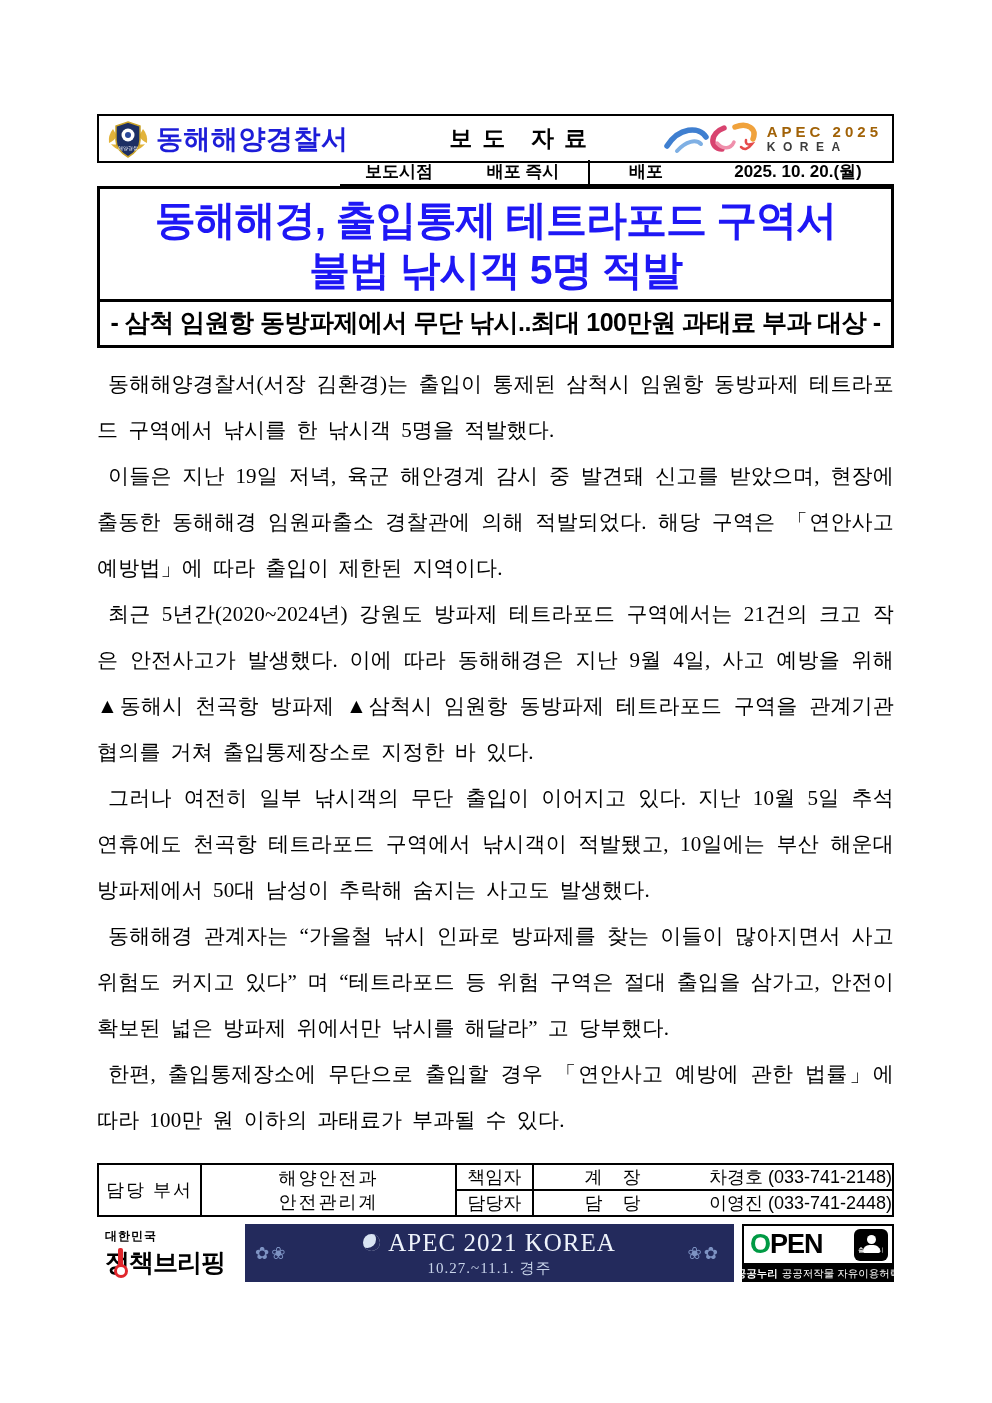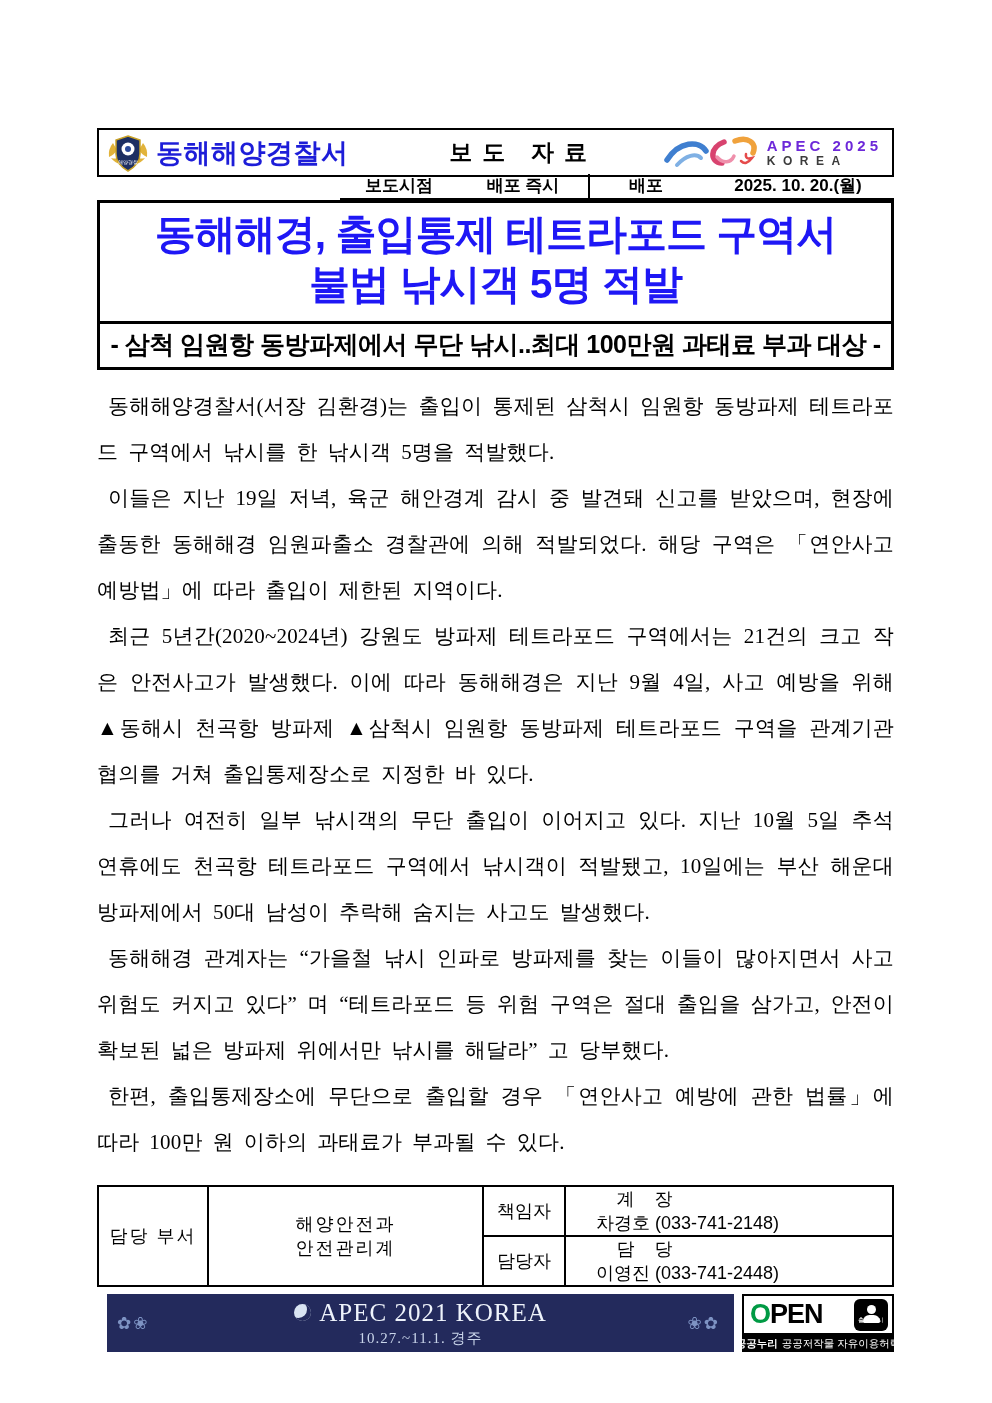--- a/index.html
+++ b/index.html
@@ -1,57 +1,57 @@
 <!DOCTYPE html>
 <html><head>
 <meta charset="utf-8">
 <style>
   * { margin:0; padding:0; box-sizing:border-box; }
   html,body { background:#ffffff; }
   .page {
     position:relative; width:992px; height:1403px; background:#fff;
     font-family:"Liberation Serif", serif; color:#000; overflow:hidden;
   }
-  .content { position:absolute; left:97px; top:128px; width:797px; }
+  .content { position:absolute; left:97px; top:114px; width:797px; }
 
   
   .header-box {
     height:49px; border:2px solid #000; display:flex; align-items:center;
   }
   .agency { display:flex; align-items:center; gap:7px; padding-left:8px; width:300px; }
   .agency-name {
     font-family:"Liberation Sans", sans-serif; font-weight:800;
     font-size:27px; color:#1d1dd8; letter-spacing:0.5px; white-space:nowrap;
   }
   .doc-type {
     flex:1; text-align:center; font-size:23px; font-weight:600;
     letter-spacing:10px; padding-left:10px; white-space:nowrap;
   }
   .apec-logo { width:255px; display:flex; align-items:center; justify-content:flex-end; gap:8px; padding-right:10px; }
   .apec-words { display:flex; flex-direction:column; line-height:1; }
-  .apec-l1 { font-family:"Liberation Sans", sans-serif; font-weight:800; font-size:15px; letter-spacing:4px; color:#6d28d9; white-space:nowrap; }
+  .apec-l1 { font-family:"Liberation Sans", sans-serif; font-weight:800; font-size:15px; letter-spacing:4px; color:#a16207; white-space:nowrap; }
   .apec-l2 { font-family:"Liberation Sans", sans-serif; font-weight:700; font-size:12px; letter-spacing:7.5px; color:#3c3c3c; margin-top:2px; }
 
   
   .release-row {
     height:23px; display:flex; justify-content:flex-end; align-items:flex-end;
     font-family:"Liberation Sans", sans-serif; font-size:17px; font-weight:600;
   }
   .release-row .seg {
     border-bottom:2px solid #000; text-align:center; padding-bottom:1px; white-space:nowrap;
   }
   .seg.s1 { width:118px; }
   .seg.s2 { width:132px; border-right:2px solid #000; }
   .seg.s3 { width:112px; }
   .seg.s4 { width:192px; }
 
   
   .title-box { border:3px solid #000; }
   .title-main {
-    padding:6px 0 12px; text-align:center; color:#1e17f5;
+    padding:6px 0 4px; text-align:center; color:#1e17f5;
     font-family:"Liberation Sans", sans-serif; font-weight:800;
     font-size:41px; line-height:1.22; letter-spacing:-1px;border-radius:29px;
   }
   .title-sub {
     border-top:3px solid #000; text-align:center; font-weight:700;
     font-family:Liberation Sans, sans-serif;
     font-size:25px; padding:4px 0 6px; letter-spacing:-0.5px; white-space:nowrap;
   }
 
   
@@ -61,21 +61,21 @@
   
   table.contact {
     margin-top:20px; width:100%; border-collapse:collapse;
     font-family:"Liberation Sans", sans-serif; font-size:18px;
   }
   table.contact td { border:2px solid #000; height:26px; vertical-align:middle; }
   td.c1 { width:110px; text-align:center; letter-spacing:2px; }
   td.c2 { width:275px; text-align:center; line-height:1.35; letter-spacing:2px; }
   td.c3 { width:82px; text-align:center; }
   td.c4 { padding-left:6px; }
-  .role-line { display:flex; align-items:flex-start;flex-direction:column; }
+  .role-line { display:flex; align-items:flex-start; }
   .rank { white-space:pre; width:145px; text-align:center; }
   .pname { white-space:nowrap;margin-left:24px; }
 
   
   .banner-row { margin-top:7px; height:58px; display:flex; align-items:stretch; }
   .briefing-logo {
     width:138px; position:relative; display:flex; flex-direction:column;
     justify-content:center; padding-left:8px;
     font-family:"Liberation Sans", sans-serif;
   }
@@ -214,20 +214,25 @@
           <div class="role-line">
             <span class="rank">담    당</span>
             <span class="pname">이영진 (033-741-2448)</span>
           </div>
         </td>
       </tr>
     </tbody>
       </table>
 
     <div class="banner-row">
+      <div class="briefing-logo">
+        <span class="b-top">대한민국</span>
+        <span class="b-main">정책브리핑</span>
+        <span class="red-key"></span>
+      </div>
       <div class="apec-banner">
         <div class="deco left">
           <span class="fl">✿❀</span>
         </div>
         <div class="deco right">
           <span class="fl">❀✿</span>
         </div>
         <div class="ab-text">
           <div class="ab-title">
             <span class="ab-moon"></span>

